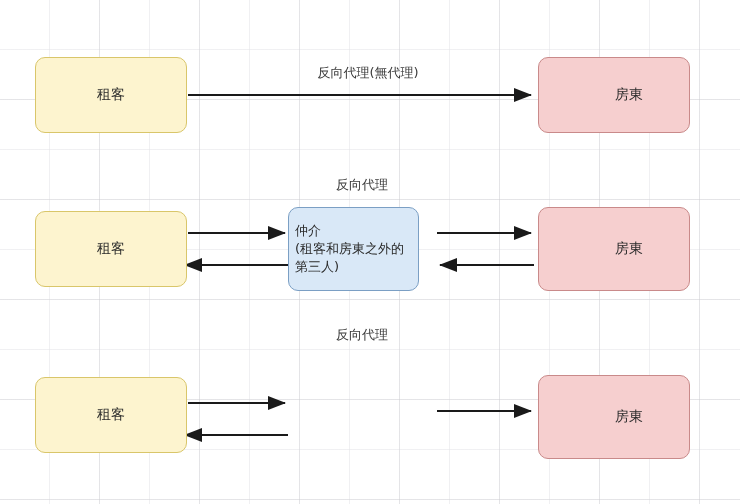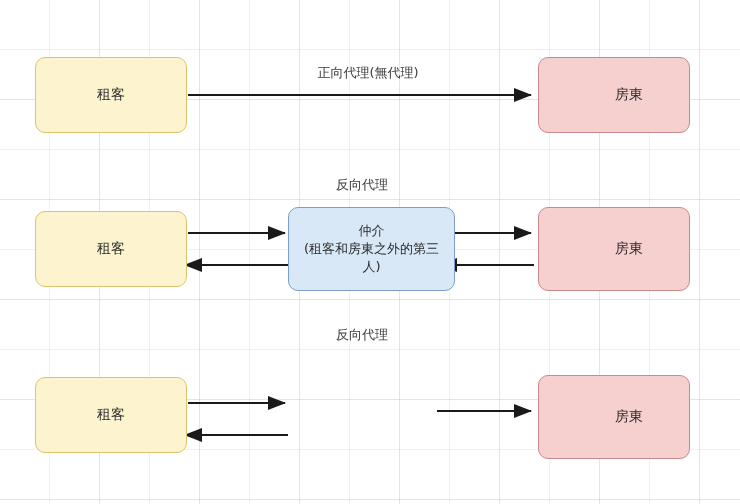--- a/index.html
+++ b/index.html
@@ -44,21 +44,21 @@
     pointer-events: none;
   }
 
   
   .node {
     position: absolute;
     box-sizing: border-box;
     display: flex;
     align-items: center;
     justify-content: center;
-    text-align: center;
+    text-align: left;
     border-radius: 10px;
     color: #2b2b2b;
     line-height: 1.38;
     white-space: pre-line;
   }
 
   .node-tenant {
     background-color: #fdf4cf;
     border: 1.4px solid #d9c66a;
     font-size: 14px;
@@ -111,29 +111,29 @@
 
     <line x1="188" y1="403" x2="285" y2="403" stroke="#1a1a1a" stroke-width="2" marker-end="url(#arrowhead)"></line>
 
     <line x1="288" y1="435" x2="185" y2="435" stroke="#1a1a1a" stroke-width="2" marker-end="url(#arrowhead)"></line>
 
     <line x1="437" y1="411" x2="531" y2="411" stroke="#1a1a1a" stroke-width="2" marker-end="url(#arrowhead)"></line>
   </svg>
 
   <div class="node node-tenant" style="left:35px; top:57px; width:152px; height:76px;">租客</div>
 
-  <div class="edge-label" style="left:238px; top:64px; width:260px;">正向代理(無代理)</div>
+  <div class="edge-label" style="left:238px; top:64px; width:260px;">反向代理(無代理)</div>
 
   <div class="node node-landlord" style="left:538px; top:57px; width:152px; height:76px;">房東</div>
 
   <div class="edge-label" style="left:272px; top:176px; width:180px;">反向代理</div>
 
   <div class="node node-tenant" style="left:35px; top:211px; width:152px; height:76px;">租客</div>
 
-  <div class="node node-agent" style="left:288px; top:207px; width:167px; height:84px;">仲介
+  <div class="node node-agent" style="left:288px; top:207px; width:131px; height:84px;">仲介
 (租客和房東之外的第三人)</div>
 
   <div class="node node-landlord" style="left:538px; top:207px; width:152px; height:84px;">房東</div>
 
   <div class="edge-label" style="left:272px; top:326px; width:180px;">反向代理</div>
 
   <div class="node node-tenant" style="left:35px; top:377px; width:152px; height:76px;">租客</div>
 
 
   <div class="node node-landlord" style="left:538px; top:375px; width:152px; height:84px;">房東</div>

